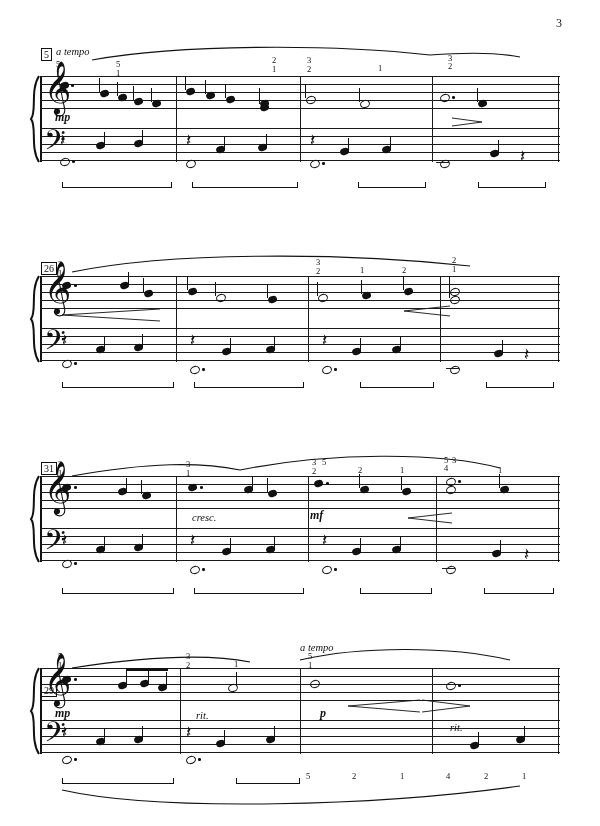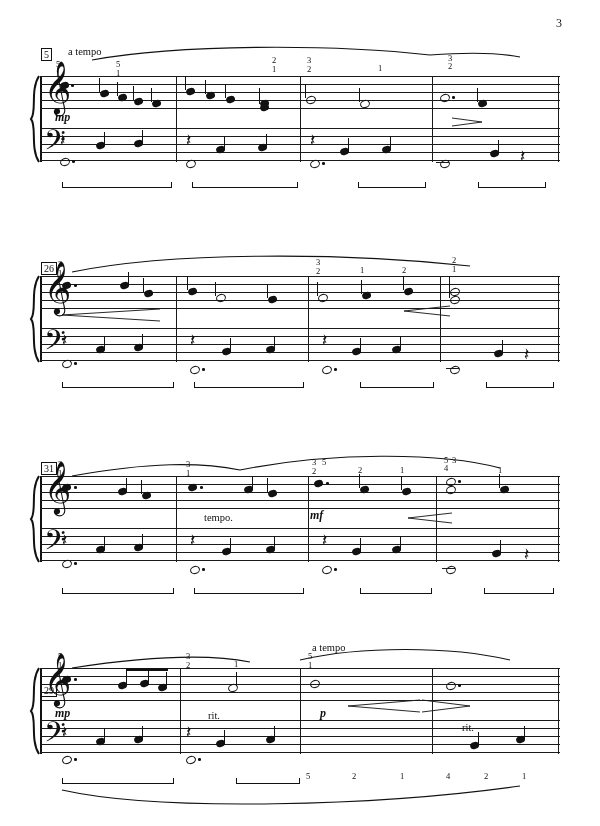--- a/index.html
+++ b/index.html
@@ -66,21 +66,21 @@
     padding:0 2px;
     background:#fff;
     color:#111;
   }
 
   
   .fing{position:absolute;font-family:"Liberation Serif", serif;font-size:8.5px;color:#111;line-height:9px;}
 
   
   .dyn{position:absolute;font-family:"Liberation Serif", serif;font-style:italic;font-weight:bold;font-size:12px;color:#111;}
-  .term{position:absolute;font-family:"Liberation Serif", serif;font-size:10.5px;color:#111;margin-left:12px;}
+  .term{position:absolute;font-family:"Liberation Serif", serif;font-style:italic;font-size:10.5px;color:#111;}
 
   
   .ovl{position:absolute;left:0;top:0;width:600px;height:826px;pointer-events:none;}
 
   
   .ped{position:absolute;border-left:1px solid #111;border-right:1px solid #111;border-bottom:1px solid #111;height:5px;}
 </style>
 </head>
 <body>
 
@@ -377,21 +377,21 @@
     <div class="fing" style="left:312px;top:458px;">3</div>
     <div class="fing" style="left:312px;top:467px;">2</div>
     <div class="fing" style="left:322px;top:458px;">5</div>
     <div class="fing" style="left:358px;top:466px;">2</div>
     <div class="fing" style="left:400px;top:466px;">1</div>
     <div class="fing" style="left:444px;top:456px;">5</div>
     <div class="fing" style="left:444px;top:464px;">4</div>
     <div class="fing" style="left:452px;top:456px;">3</div>
     <div class="fing" style="left:498px;top:466px;">1</div>
 
-    <div class="term" style="left:192px;top:512px;">tempo.</div>
+    <div class="term" style="left:192px;top:512px;">cresc.</div>
     <div class="dyn" style="left:310px;top:508px;">mf</div>
 
     <div class="nh" style="left:62px;top:484px;"></div>
     <div class="dot" style="left:74px;top:486px;"></div>
     <div class="nh" style="left:118px;top:488px;"></div>
     <div class="stem" style="left:126px;top:478px;height:14px;"></div>
     <div class="nh" style="left:142px;top:492px;"></div>
     <div class="stem" style="left:141px;top:480px;height:14px;"></div>
 
     <div class="nh" style="left:188px;top:484px;"></div>

